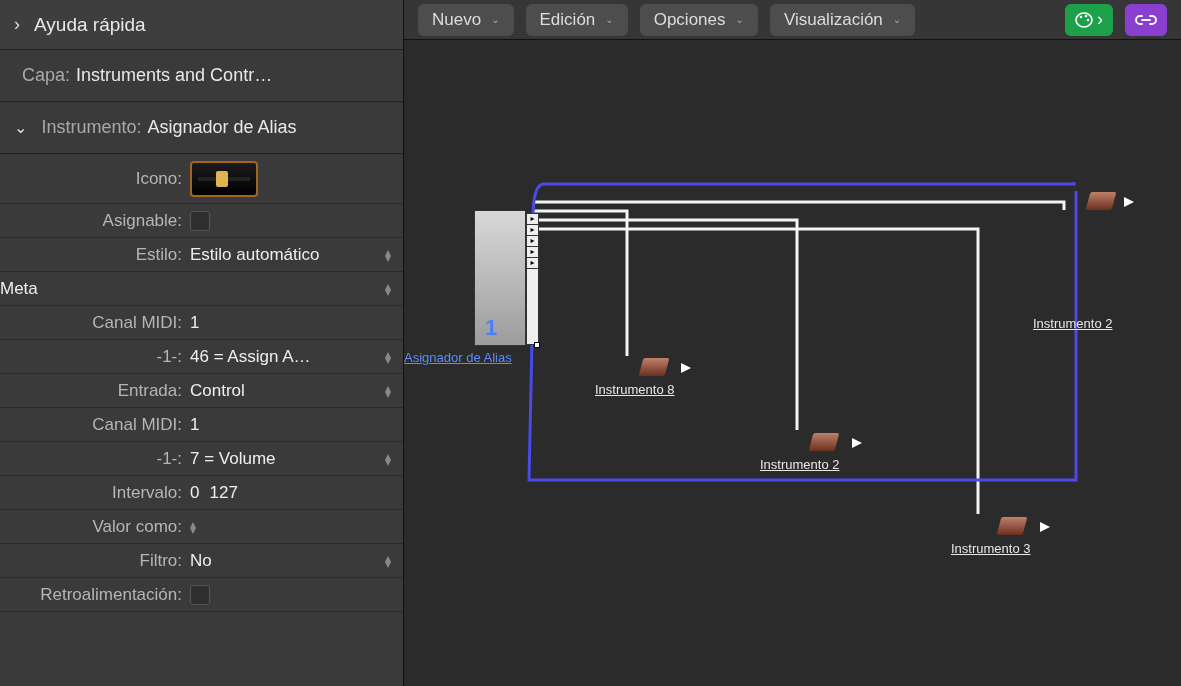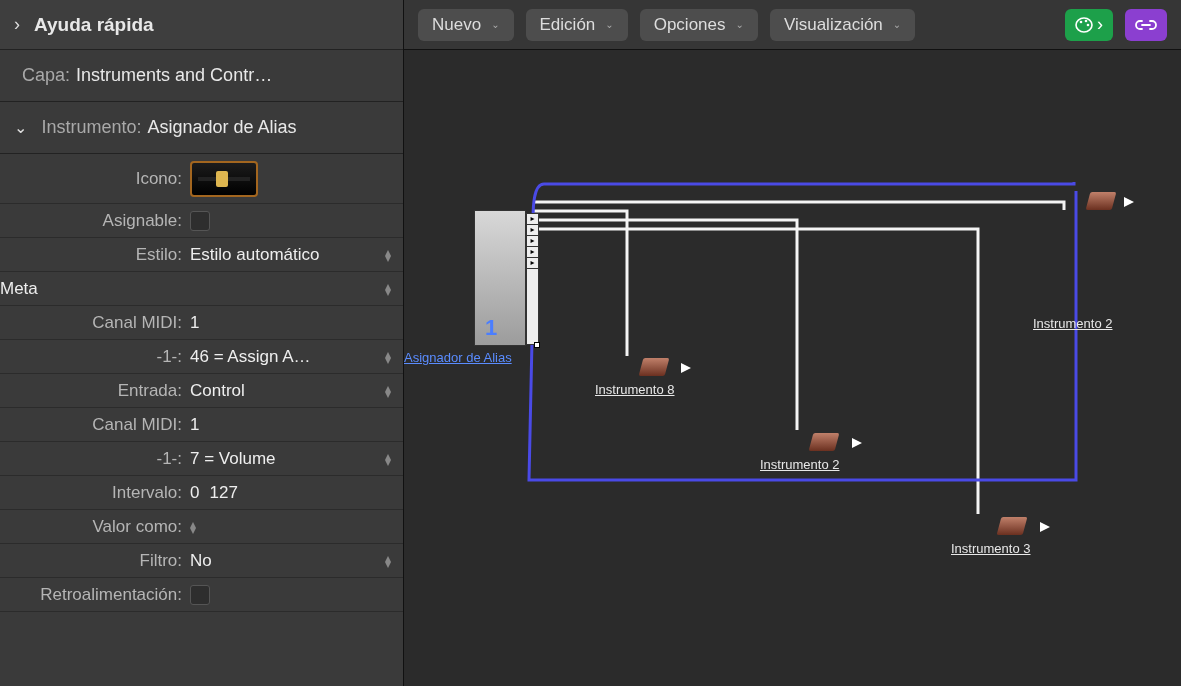--- a/index.html
+++ b/index.html
@@ -28,21 +28,21 @@
     padding: 0 14px;
     border-bottom: 1px solid #222;
     background: #3e3e3e;
   }
   .chev {
     color: #ddd;
     margin-right: 14px;
     font-size: 18px;
     cursor: pointer;
   }
-  .ins-title { color: #e8e8e8; font-size: 19px; font-weight: 700; }
+  .ins-title { color: #e8e8e8; font-size: 19px; font-weight: 400; }
   .layer-row {
     height: 52px;
     display: flex;
     align-items: center;
     padding: 0 22px;
     border-bottom: 1px solid #222;
     color: #a9a9a9;
     font-size: 18px;
   }
   .layer-row .val { color: #e8e8e8; margin-left: 6px; }
@@ -110,21 +110,21 @@
     position: absolute; left: 18px; top: -6px;
     width: 12px; height: 16px;
     background: #deb650;
     border-radius: 2px;
   }
 
   
   .toolbar {
     position: absolute;
     left: 404px; top: 0; right: 0;
-    height: 50px;
+    height: 40px;
     background: #363636;
     border-bottom: 1px solid #111;
     display: flex;
     align-items: center;
     padding: 0 14px;
     gap: 12px;
   }
   .menu-btn {
     background: #4d4d4d;
     color: #ddd;

